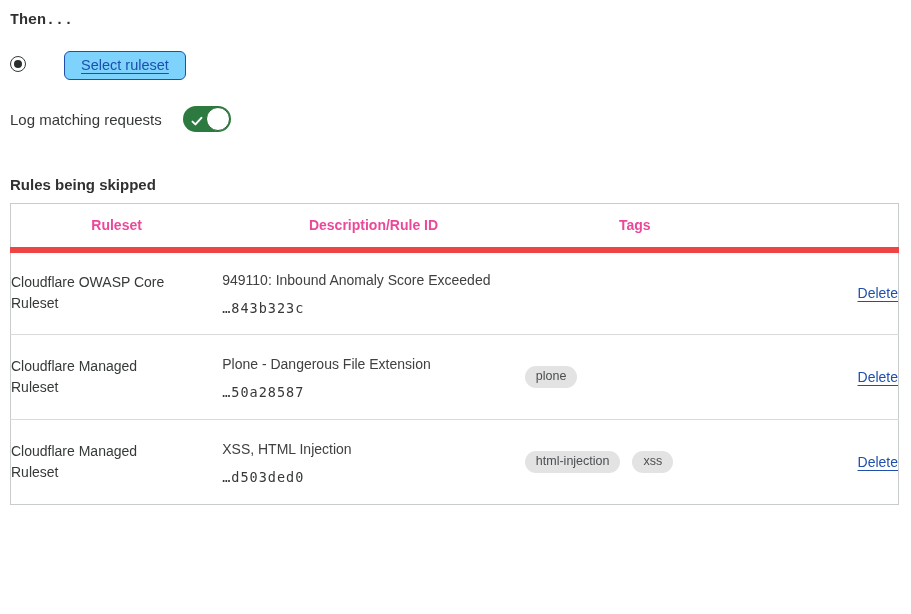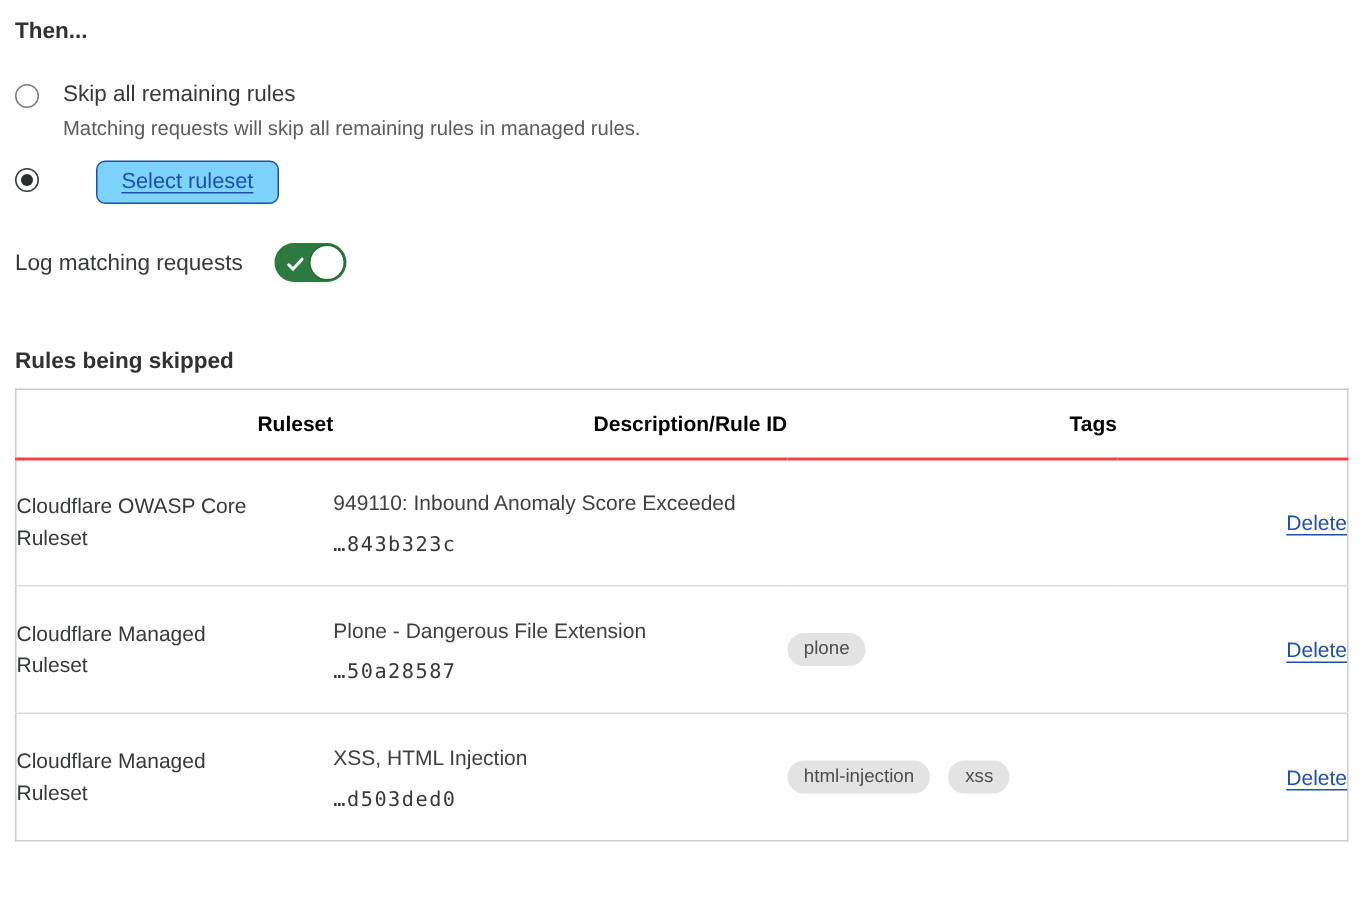--- a/index.html
+++ b/index.html
@@ -6,21 +6,21 @@
   html, body { margin: 0; padding: 0; background: #fff; }
   body {
     width: 911px; height: 614px; overflow: hidden;
     font-family: "Liberation Sans", sans-serif;
     color: #36393a;
     -webkit-font-smoothing: antialiased;
   }
   .page { padding: 12px 10px 0 10px; }
 
   .section-heading {
-    font-size: 15px; font-weight: 700; margin: 0 0 24px 0; color: #313131;
+    font-size: 15px; font-weight: 700; margin: 0 0 24px 0; color: #313131; font-family: Liberation Mono, monospace;
   }
 
   
   .option { display: flex; align-items: flex-start; margin-bottom: 14px; }
   .radio {
     flex: 0 0 16px; width: 16px; height: 16px; margin-top: 3px; margin-right: 16px;
     border: 1px solid #797d7e; border-radius: 50%; background: #fff; position: relative;
     cursor: pointer;
   }
   .radio.checked { border-color: #36393a; }
@@ -54,23 +54,23 @@
   }
   .log-desc { font-size: 13.5px; line-height: 18px; color: #595d5f; margin-top: 9px; }
 
   
   .table-title { font-size: 15px; font-weight: 700; margin: 44px 0 10px 0; color: #313131; }
   table.rules {
     width: 889px; border-collapse: collapse; background: #fff;
     border: 1px solid #c9cccd;
   }
   table.rules th {
-    text-align: right; font-size: 14px; font-weight: 700; color: #000000;
+    text-align: center; font-size: 14px; font-weight: 700; color: #ec4899;
     height: 46px; padding: 0; vertical-align: middle;
-    border-bottom: 2px solid #ef4444;
+    border-bottom: 6px solid #ef4444;
   }
   table.rules td {
     height: 85px; padding: 0; vertical-align: middle; font-size: 14px;
     border-bottom: 1px solid #d9dbdb;
   }
   table.rules tr:last-child td { border-bottom: none; }
   .col-ruleset { width: 212px; }
   .col-desc    { width: 303px; }
   .col-tags    { width: 220px; }
   .col-action  { width: 154px; }
@@ -92,27 +92,20 @@
     text-underline-offset: 3px; cursor: pointer;
   }
 </style>
 </head>
 <body>
 
 <div class="page">
 
   <h2 class="section-heading">Then...</h2>
 
-  <div class="option">
-    <span class="radio" role="radio" aria-checked="false"></span>
-    <div class="option-main">
-      <div class="option-label">Skip all remaining rules</div>
-      <div class="option-desc">Matching requests will skip all remaining rules in managed rules.</div>
-    </div>
-  </div>
 
   <div class="option">
     <span class="radio checked" role="radio" aria-checked="true"></span>
     <button class="btn-secondary">Select ruleset</button>
   </div>
 
   <div class="log-row">
     <span class="log-label">Log matching requests</span>
     <span class="toggle" role="switch" aria-checked="true">
       <span class="check">

